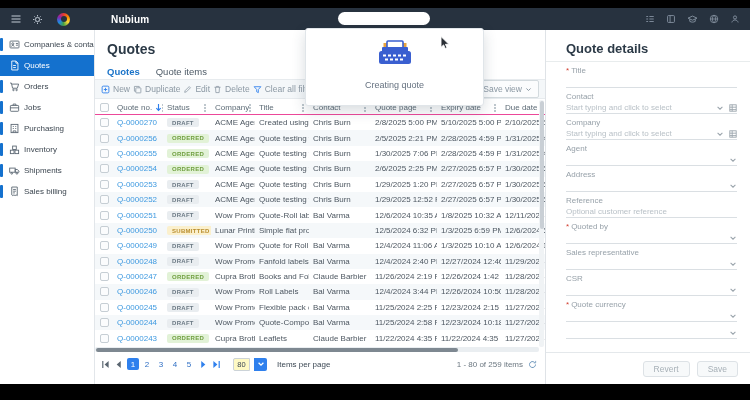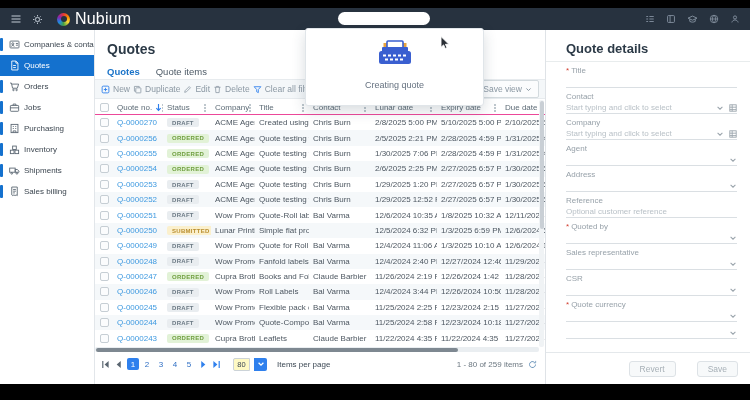--- a/index.html
+++ b/index.html
@@ -6,21 +6,21 @@
   body { font-family:"Liberation Sans", sans-serif; background:#000; }
   .frame { position:relative; width:750px; height:400px; background:#000; overflow:hidden; }
 
   
   .topbar { position:absolute; top:8px; left:0; right:0; height:22px; background:#27323f; display:flex; align-items:center; }
   .tb-icon { color:#c3ccd6; margin-left:10px; display:flex; align-items:center; cursor:pointer; }
   .logo-wrap { display:flex; align-items:center; gap:5px; margin-left:14px; }
   .logo-ring { width:13px; height:13px; border-radius:50%;
     background:conic-gradient(#e53935,#fb8c00,#fdd835,#43a047,#1e88e5,#8e24aa,#e53935); position:relative; }
   .logo-ring::after { content:""; position:absolute; left:3.5px; top:3.5px; width:6px; height:6px; border-radius:50%; background:#27323f; }
-  .app-name { color:#fff; font-size:16px; font-weight:400; letter-spacing:.2px; }
+  .app-name { color:#fff; font-size:10px; font-weight:700; letter-spacing:.2px;margin-left:36px; }
   .search-pill { position:absolute; left:338px; top:4px; width:92px; height:13px; background:#fff; border-radius:7px; display:flex; align-items:center; }
   .search-pill input { border:none; outline:none; background:transparent; flex:1; font-size:8px; padding:0 6px; color:#333; }
   .search-div { width:1px; height:8px; background:#d7dce0; }
   .search-caret { width:2px; height:7px; background:#2f80ed; margin:0 6px 0 4px; border-radius:1px; }
   .tb-right { margin-left:auto; display:flex; align-items:center; gap:11px; margin-right:10px; color:#8794a3; }
   .tb-right .ico { display:flex; align-items:center; cursor:pointer; }
 
   
   .sidebar { position:absolute; left:0; top:30px; width:95px; bottom:16px; background:#fff; border-right:1px solid #e2e6ea; padding-top:4px; }
   .side-item { position:relative; display:flex; align-items:center; height:21px; padding-left:9px; color:#3c4650; font-size:8px; cursor:pointer; white-space:nowrap; overflow:hidden; }
@@ -76,21 +76,21 @@
   .details { position:absolute; left:545px; top:30px; right:0; bottom:16px; background:#fff; border-left:1px solid #dfe3e7; }
   .d-title { position:absolute; left:20px; top:11px; font-size:13px; font-weight:700; color:#2c3a47; }
   .d-div { position:absolute; left:0; right:0; top:31px; border-bottom:1px solid #e8eced; }
   .d-fields { position:absolute; left:20px; right:13px; top:36px; bottom:33px; overflow:hidden; }
   .fld { margin-bottom:4px; }
   .fld-label { font-size:8px; color:#97a1a9; height:9px; line-height:9px; white-space:nowrap; }
   .req { color:#d23f31; margin-right:2px; }
   .fld-line { position:relative; height:13px; border-bottom:1px solid #dadfe3; display:flex; align-items:center; }
   .fld-ph { font-size:8px; color:#b9c1c7; overflow:hidden; white-space:nowrap; flex:1; }
   .fld-icons { display:flex; align-items:center; gap:5px; color:#9aa4ac; }
-  .d-footer { position:absolute; left:0; right:0; bottom:0; height:32px; border-top:1px solid #e4e8eb; display:flex; align-items:center; justify-content:flex-end; gap:21px; padding-right:12px; background:#fff; }
+  .d-footer { position:absolute; left:0; right:0; bottom:0; height:32px; border-top:1px solid #e4e8eb; display:flex; align-items:center; justify-content:flex-end; gap:7px; padding-right:12px; background:#fff; }
   .d-btn { height:16px; padding:0 10px; font-size:8.5px; color:#a7b0b7; background:#f7f9fa; border:1px solid #dde2e6; border-radius:3px; display:flex; align-items:center; cursor:pointer; }
 
   
   .modal { position:absolute; left:305px; top:28px; width:179px; height:78px; background:#fff; border:1px solid #e0e5e9; border-radius:3px; box-shadow:0 5px 14px rgba(40,60,80,.18); z-index:20; display:flex; flex-direction:column; align-items:center; }
   .modal .tw { margin-top:11px; }
   .modal .msg { margin-top:6px; font-size:9px; color:#667280; }
   .cursor { position:absolute; left:440px; top:36px; z-index:30; }
 
   .strip-top { position:absolute; left:0; top:0; right:0; height:8px; background:#000; }
   .strip-bot { position:absolute; left:0; bottom:0; right:0; height:16px; background:#000; }
@@ -335,21 +335,21 @@
         </div>
         <div class="th">
           <span>Title</span>
           <span class="kebab"></span>
         </div>
         <div class="th">
           <span>Contact</span>
           <span class="kebab"></span>
         </div>
         <div class="th">
-          <span>Lunar date</span>
+          <span>Quote page</span>
           <span class="kebab"></span>
         </div>
         <div class="th">
           <span>Expiry date</span>
           <span class="kebab"></span>
         </div>
         <div class="th">
           <span>Due date</span>
         </div>
       </div>

